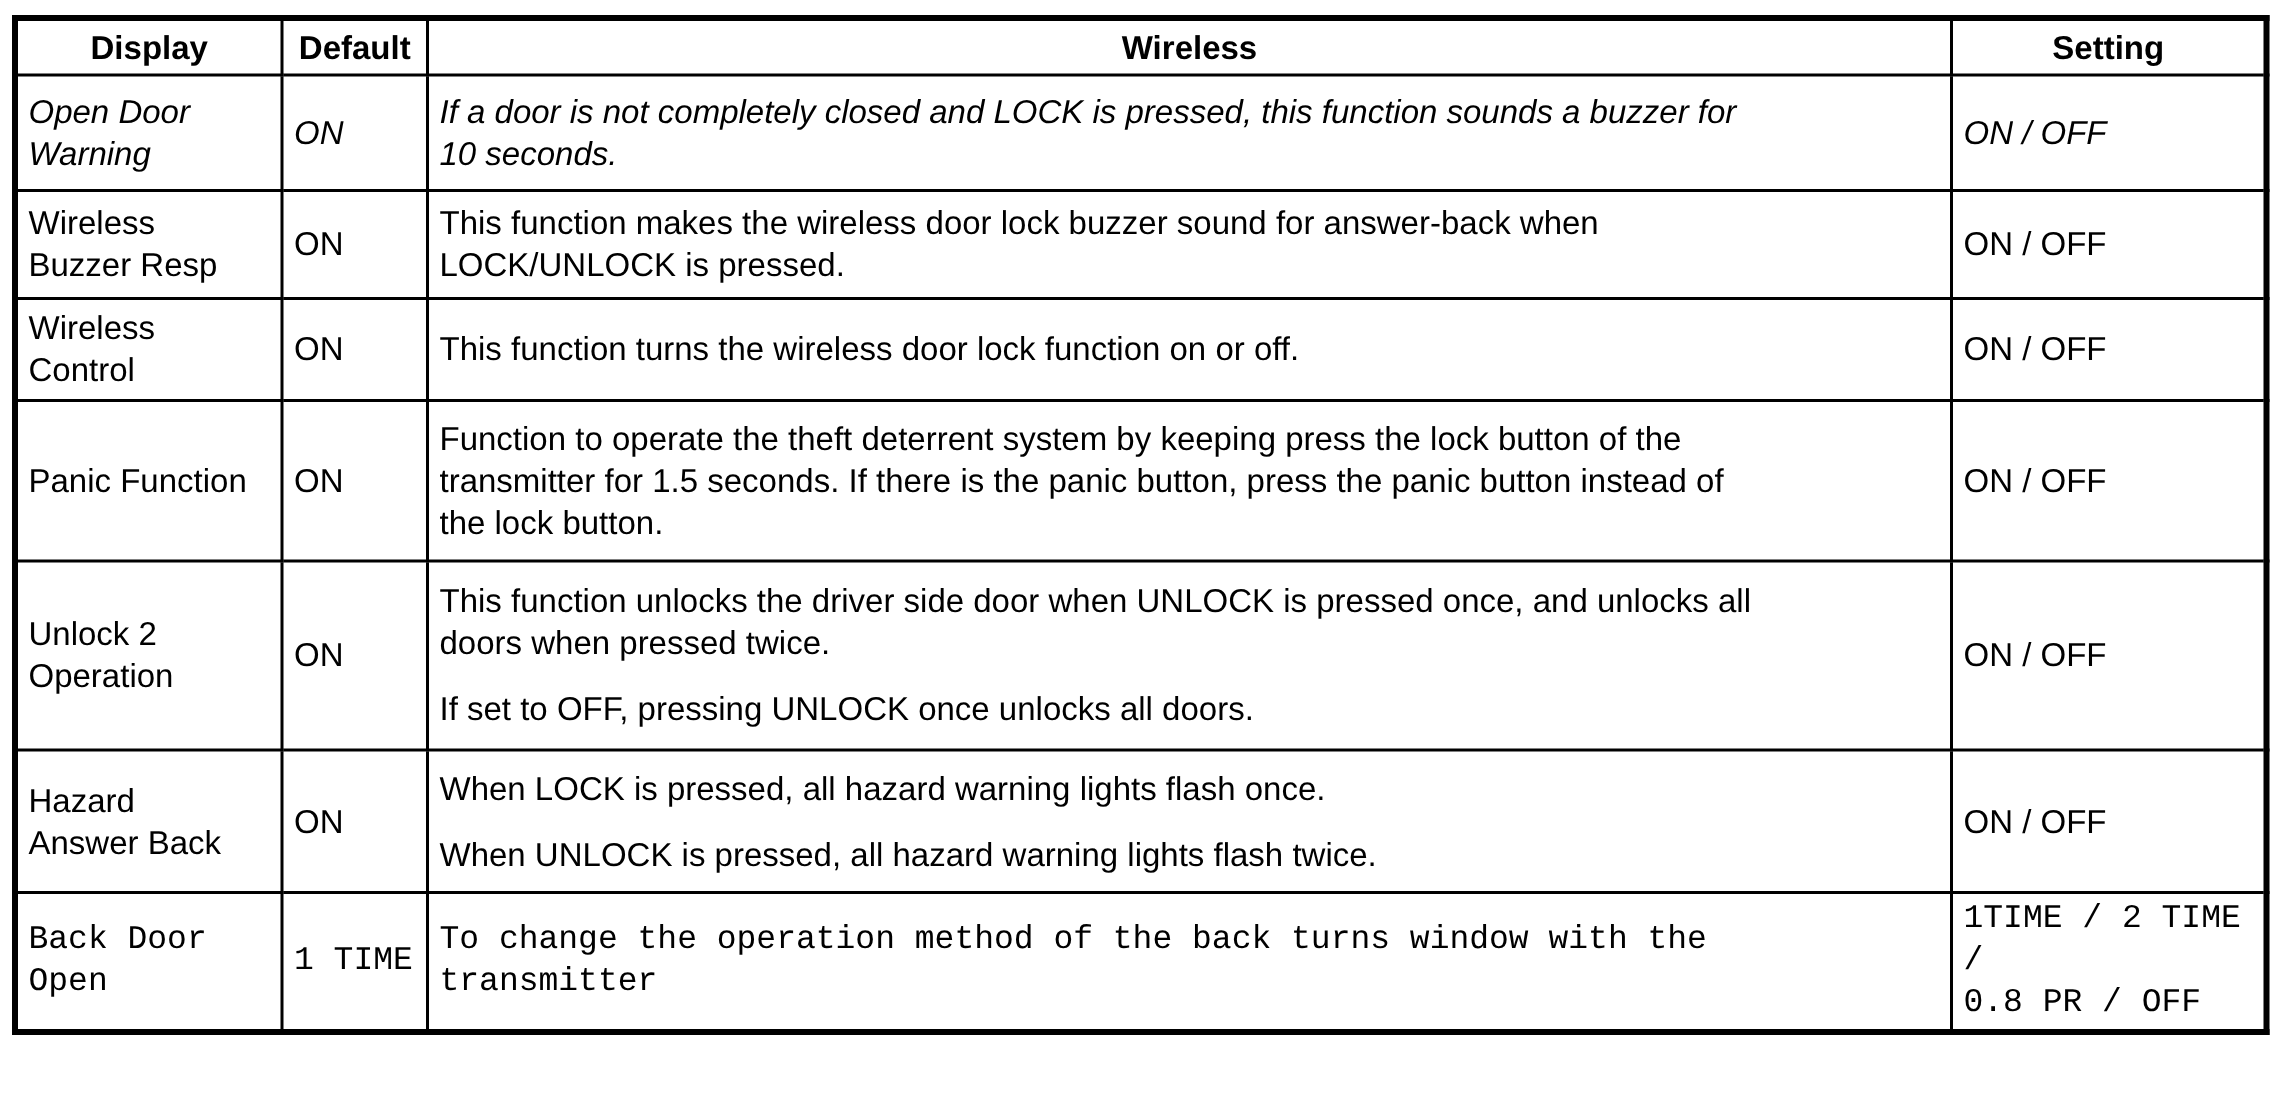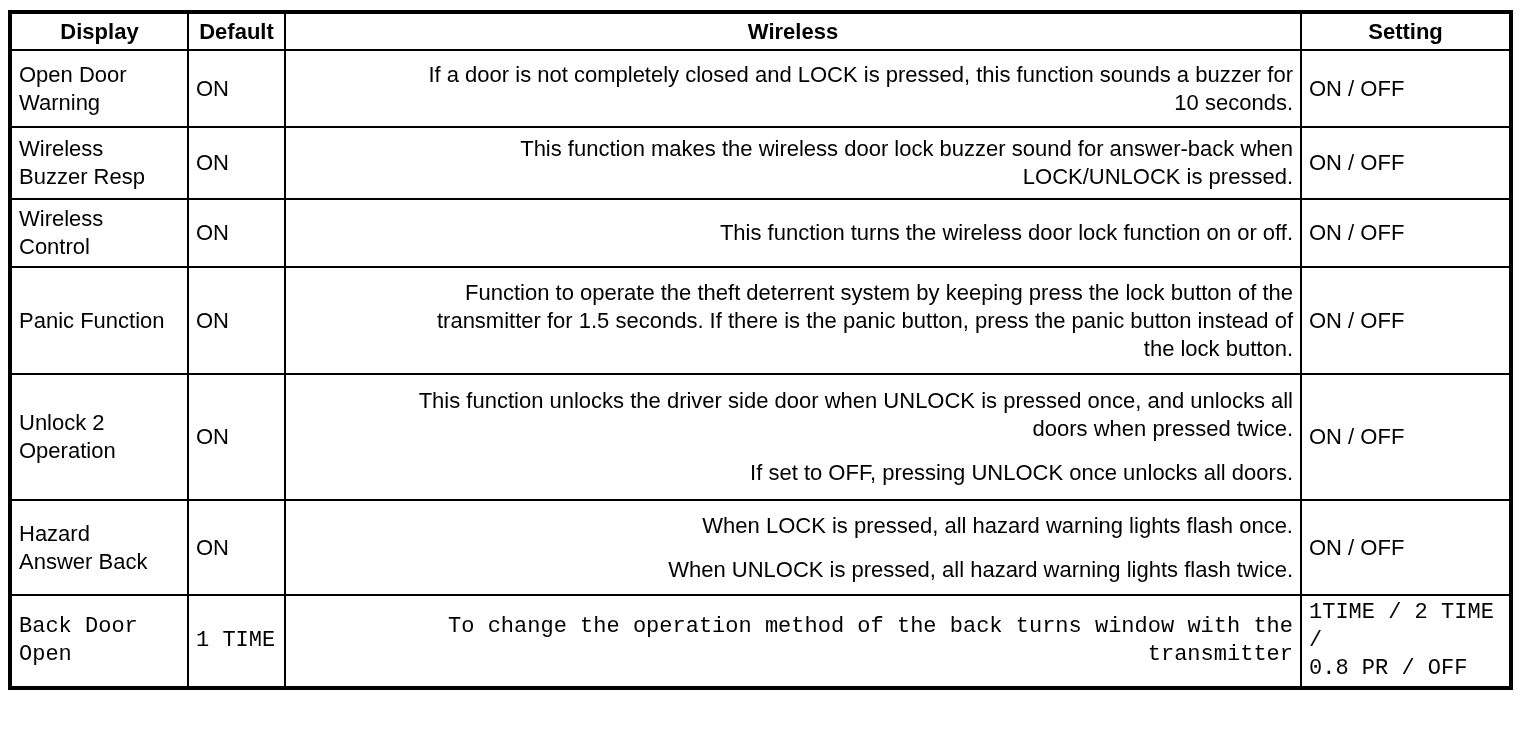--- a/index.html
+++ b/index.html
@@ -38,25 +38,24 @@
   }
   td {
     padding: 3px 7px;
     vertical-align: middle;
     text-align: left;
   }
   .prewrap { white-space: pre-line; }
   td p {
     margin: 0;
     white-space: pre-line;
-    text-align: right;
   }
   td p + p { margin-top: 16px; }
   tr.hdr   { height: 38px; }
-  tr.r1    { height: 77px; }
+  tr.r1    { height: 77px; font-style: italic; }
   tr.r2    { height: 72px; }
   tr.r3    { height: 68px; }
   tr.r4    { height: 107px; }
   tr.r5    { height: 126px; }
   tr.r6    { height: 69px; }
   tr.r7    { height: 95px; }
   tr.r8    { height: 77px; font-family: Liberation Mono, monospace; }
 </style>
 </head>
 <body>

